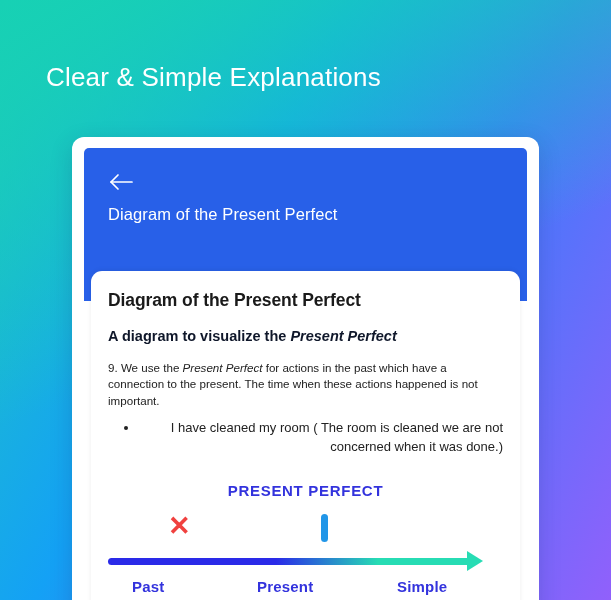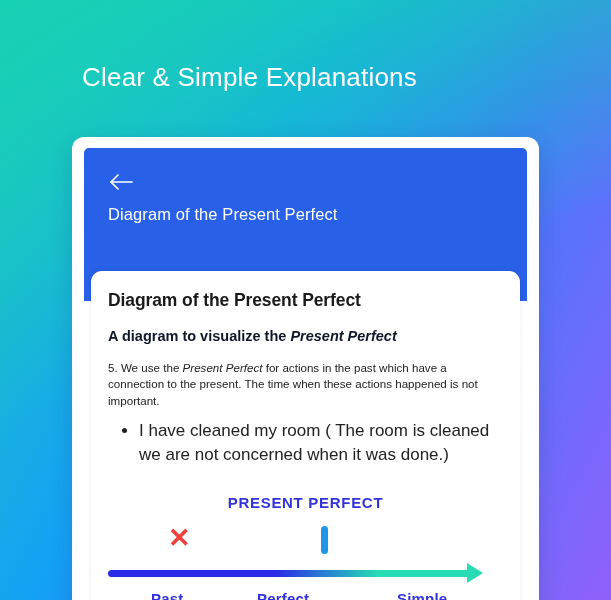--- a/index.html
+++ b/index.html
@@ -27,26 +27,27 @@
         #14a1f5 38%,
         #3d7bfb 62%,
         #9160fb 100%);
   }
   
   .headline {
     position: absolute;
     left: 0;
     top: 62px;
     width: 499px;
-    text-align: center;
+    text-align: left;
     color: #ffffff;
     font-size: 26px;
     font-weight: 400;
     letter-spacing: 0.2px;
     font-family: "Liberation Sans", sans-serif;
+    padding-left: 46px;
   }
   
   .phone {
     position: absolute;
     left: 72px;
     top: 137px;
     width: 467px;
     height: 500px;
     background: #ffffff;
     border-radius: 12px 12px 0 0;
@@ -114,23 +115,24 @@
     color: #222222;
     margin: 0 0 10px 0;
   }
   .para i { font-style: italic; }
   .bullets {
     margin: 0 0 0 0;
     padding-left: 31px;
     list-style: disc;
   }
   .bullets li {
-    font-size: 17px;
+    font-size: 13px;
     line-height: 1.42;
     color: #222222;
+    text-align: right;
   }
   
   .diagram {
     margin-top: 26px;
     position: relative;
     height: 120px;
   }
   .diagram-title {
     text-align: center;
     color: #3333dd;
@@ -190,21 +192,21 @@
     margin-top: 9px;
     height: 22px;
   }
   .tl-label {
     position: absolute;
     color: #3333dd;
     font-size: 15px;
     font-weight: bold;
     letter-spacing: 0.2px;
   }
-  .lbl-past    { left: 24px; margin-left: 19px; }
+  .lbl-past    { left: 24px; }
   .lbl-present { left: 149px; }
   .lbl-future  { left: 289px; }
 </style>
 </head>
 <body>
 
 <div id="stage">
 
   <div class="headline">Clear &amp; Simple Explanations</div>
 
@@ -220,21 +222,21 @@
       <div class="appbar-title">Diagram of the Present Perfect</div>
     </div>
 
     <div class="sheet">
       <div class="sheet-inner">
 
         <h1 class="h1">Diagram of the Present Perfect</h1>
 
         <h2 class="h2"><span>A diagram to visualize the </span><i>Present Perfect</i></h2>
 
-        <p class="para"><span>5. We use the </span><i>Present Perfect</i><span> for actions in the past which have a connection to the present. The time when these actions happened is not important.</span></p>
+        <p class="para"><span>9. We use the </span><i>Present Perfect</i><span> for actions in the past which have a connection to the present. The time when these actions happened is not important.</span></p>
 
         <ul class="bullets">
           <li>I have cleaned my room ( The room is cleaned we are not concerned when it was done.)</li>
         </ul>
 
         <div class="diagram">
 
           <div class="diagram-title">PRESENT PERFECT</div>
 
           <div class="marks">
@@ -242,21 +244,21 @@
             <div class="now-bar"></div>
           </div>
 
           <div class="timeline">
             <div class="tl-line"></div>
             <div class="tl-head"></div>
           </div>
 
           <div class="tl-labels">
             <div class="tl-label lbl-past">Past</div>
-            <div class="tl-label lbl-present">Perfect</div>
+            <div class="tl-label lbl-present">Present</div>
             <div class="tl-label lbl-future">Simple</div>
           </div>
 
         </div>
 
       </div>
     </div>
 
   </div>
 </div>

